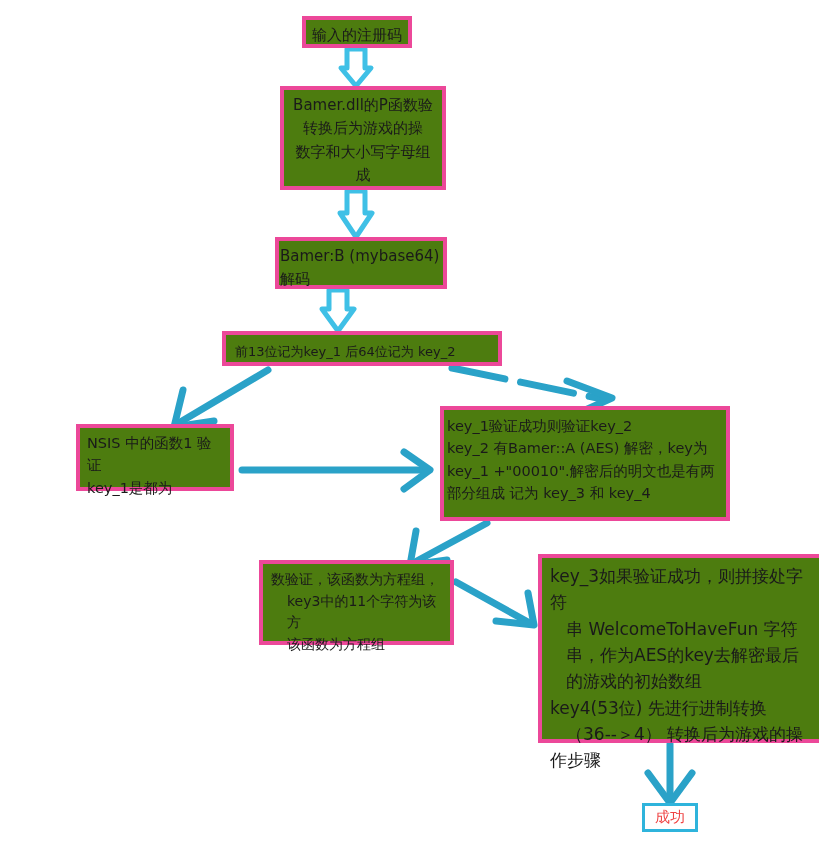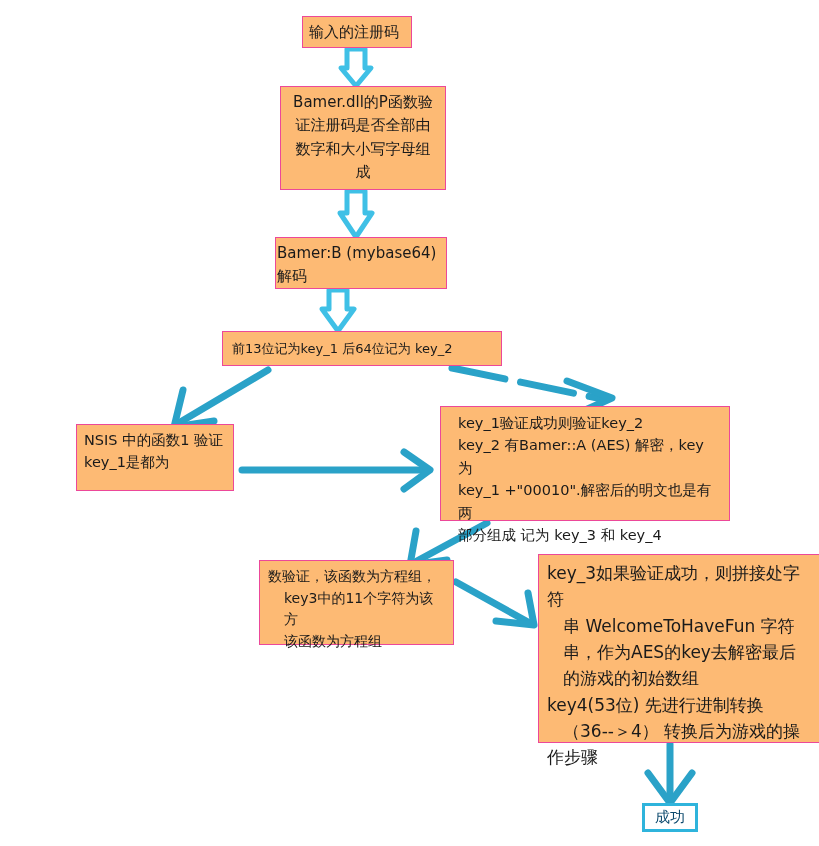--- a/index.html
+++ b/index.html
@@ -7,50 +7,50 @@
     width:819px;height:846px;
     background:#ffffff;
     font-family:"DejaVu Sans","Liberation Sans",sans-serif;
     overflow:hidden;
   }
   #canvas{position:relative;width:819px;height:846px;}
   svg#arrows{position:absolute;left:0;top:0;width:819px;height:846px;}
 
   .node{
     position:absolute;
-    background:#fdba74;
-    border:1px solid #ec4899;
+    background:#4d7c0f;
+    border:4px solid #ec4899;
     box-sizing:border-box;
     color:#1a1a1a;
     line-height:1.55;
     z-index:3;
   }
   .node .txt{display:block;}
   .n-input{left:302px;top:16px;width:110px;height:32px;
     padding:3px 6px;font-size:15px;line-height:24px;}
   .n-pfunc{left:280px;top:86px;width:166px;height:104px;
     padding:4px 7px;font-size:15px;text-align:center;}
   .n-b64{left:275px;top:237px;width:172px;height:52px;
     padding:4px 1px;font-size:15px;}
   .n-split{left:222px;top:331px;width:280px;height:35px;
     padding:4px 9px;font-size:13px;line-height:25px;}
   .n-nsis{left:76px;top:424px;width:158px;height:67px;
     padding:4px 7px;font-size:14.5px;}
   .n-key2{left:440px;top:406px;width:290px;height:115px;
-    padding:5px 17px;font-size:14.5px;}
+    padding:5px 3px;font-size:14.5px;}
   .n-eq{left:259px;top:560px;width:195px;height:85px;
     padding:5px 8px;font-size:14px;}
   .n-key3{left:538px;top:554px;width:288px;height:189px;
     padding:5px 8px;font-size:17px;}
   .n-eq .txt.ind, .n-key3 .txt.ind{padding-left:16px;}
 
   .n-success{
     position:absolute;left:642px;top:803px;width:56px;height:29px;
     border:3px solid #2FB4DC;background:#ffffff;box-sizing:border-box;
-    color:#0c4a6e;font-size:15px;line-height:23px;text-align:center;
+    color:#ef4444;font-size:15px;line-height:23px;text-align:center;
     z-index:3;
   }
 </style>
 </head>
 <body>
 
 <div id="canvas">
 
   <svg id="arrows" viewBox="0 0 819 846" xmlns="http://www.w3.org/2000/svg">
 
@@ -96,21 +96,21 @@
       <polyline points="648,773 670,803 692,773" fill="none" stroke="#2AA2C8" stroke-width="7" stroke-linecap="round" stroke-linejoin="round"></polyline>
     </g>
   </svg>
 
   <div class="node n-input">
     <span class="txt">输入的注册码</span>
   </div>
 
   <div class="node n-pfunc">
     <span class="txt">Bamer.dll的P函数验</span>
-    <span class="txt">证注册码是否全部由</span>
+    <span class="txt">转换后为游戏的操</span>
     <span class="txt">数字和大小写字母组</span>
     <span class="txt">成</span>
   </div>
 
   <div class="node n-b64">
     <span class="txt">Bamer:B (mybase64)</span>
     <span class="txt">解码</span>
   </div>
 
   <div class="node n-split">

